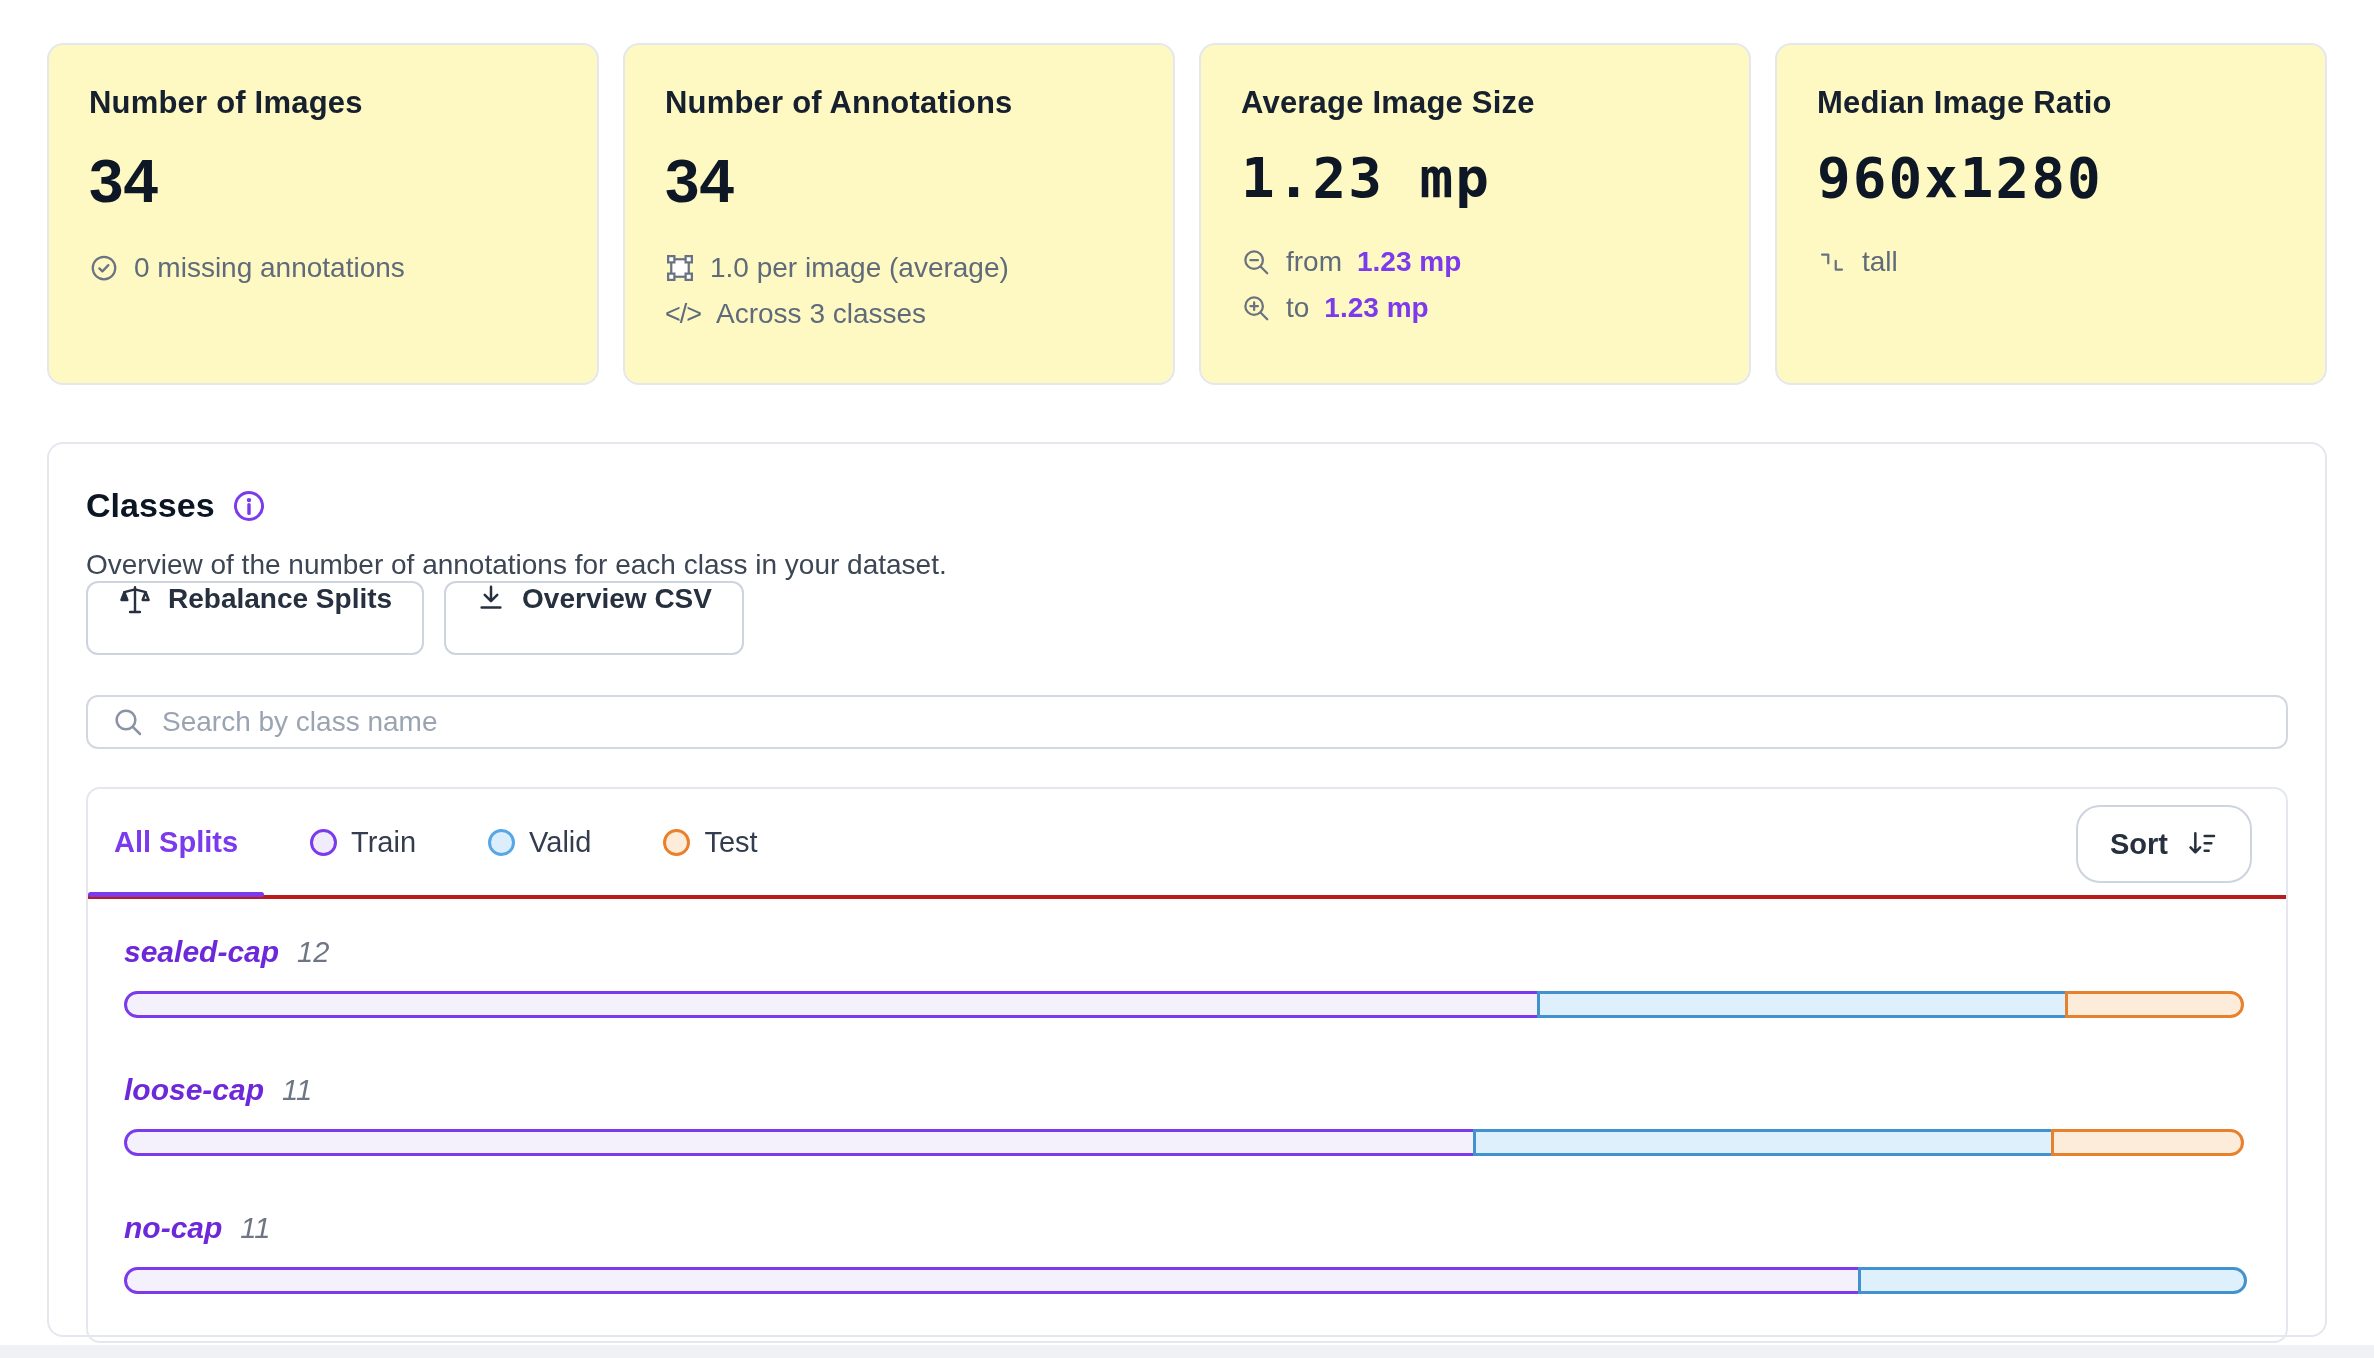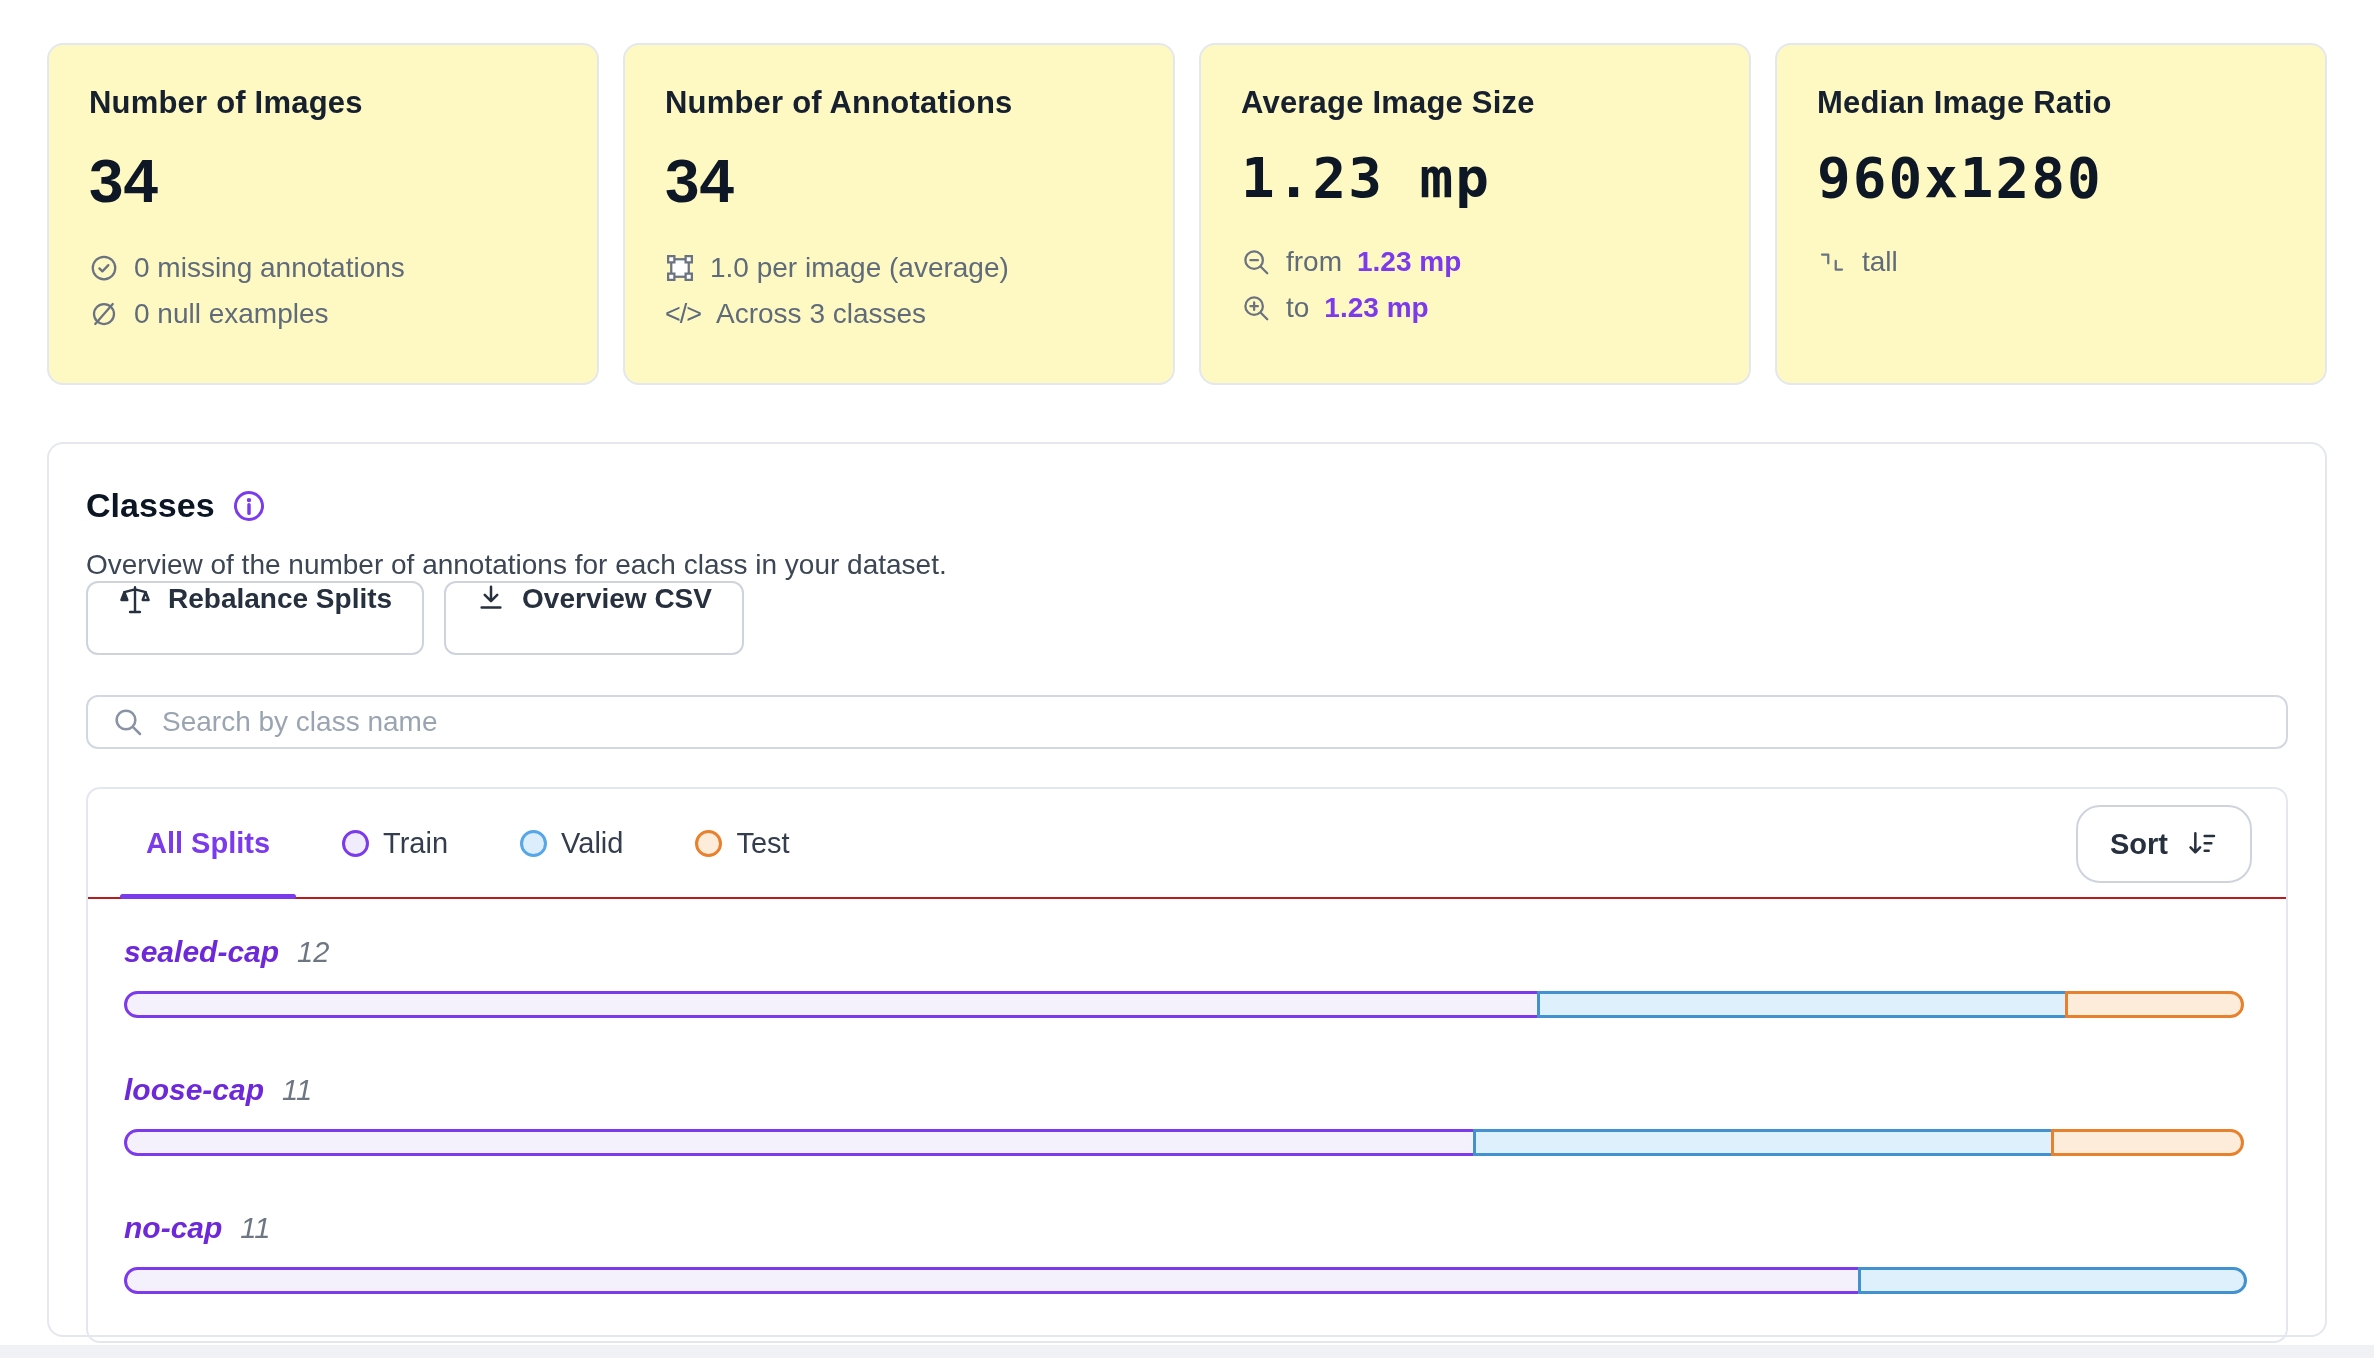--- a/index.html
+++ b/index.html
@@ -32,22 +32,22 @@
     font-weight:600; color:#27303e; cursor:pointer; font-family:inherit; }
 
   .search { margin-top:40px; height:54px; border:2px solid #d3d8e0; border-radius:12px;
     display:flex; align-items:center; gap:18px; padding:0 24px; }
   .search input { flex:1; border:none; outline:none; font-size:28px; color:#16202e;
     font-family:inherit; background:transparent; }
   .search input::placeholder { color:#9aa4b2; }
 
   
   .panel { margin-top:38px; height:556px; border:2px solid #e4e8ee; border-radius:14px; position:relative; }
-  .tabs-row { display:flex; align-items:stretch; height:110px; padding-left:32px;
-    border-bottom:2px solid #b91c1c; }
+  .tabs-row { display:flex; align-items:stretch; height:110px; 
+    border-bottom:4px solid #b91c1c; }
   .tab { position:relative; display:flex; align-items:center; gap:14px; padding:0 26px;
     font-size:29px; color:#333d4d; cursor:pointer; }
   .tab + .tab { margin-left:20px; }
   .tab.active { color:#7c3aed; font-weight:bold; }
   .tab.active::after { content:""; position:absolute; left:0; right:0; bottom:-2px;
     height:5px; background:#7c3aed; border-radius:3px; }
   .dot { width:27px; height:27px; border-radius:50%; border:3px solid; }
   .dot.train { border-color:#7c3aed; background:#f1ecfc; }
   .dot.valid { border-color:#56a7e8; background:#dcedfb; }
   .dot.test  { border-color:#e8802e; background:#fcecd9; }
@@ -81,27 +81,20 @@
     <div class="stat-title">Number of Images</div>
     <div class="stat-value">34</div>
     <div class="stat-details">
       <div class="detail">
         <svg width="30" height="30" viewBox="0 0 24 24" fill="none" stroke="#6b7280" stroke-width="1.8">
             <circle cx="12" cy="12" r="9"></circle>
             <path d="M8.3 12.3l2.4 2.4 4.8-5" stroke-linecap="round" stroke-linejoin="round"></path>
           </svg>
         <span>0 missing annotations</span>
       </div>
-      <div class="detail">
-        <svg width="30" height="30" viewBox="0 0 24 24" fill="none" stroke="#6b7280" stroke-width="1.8">
-            <circle cx="12" cy="12" r="8"></circle>
-            <path d="M5 20L19 4" stroke-linecap="round"></path>
-          </svg>
-        <span>0 null examples</span>
-      </div>
     </div>
   </div>
 
   <div class="stat-card">
     <div class="stat-title">Number of Annotations</div>
     <div class="stat-value">34</div>
     <div class="stat-details">
       <div class="detail">
         <svg width="30" height="30" viewBox="0 0 24 24" fill="#fff" stroke="#6b7280" stroke-width="1.8">
             <rect x="5" y="5" width="14" height="14"></rect>

